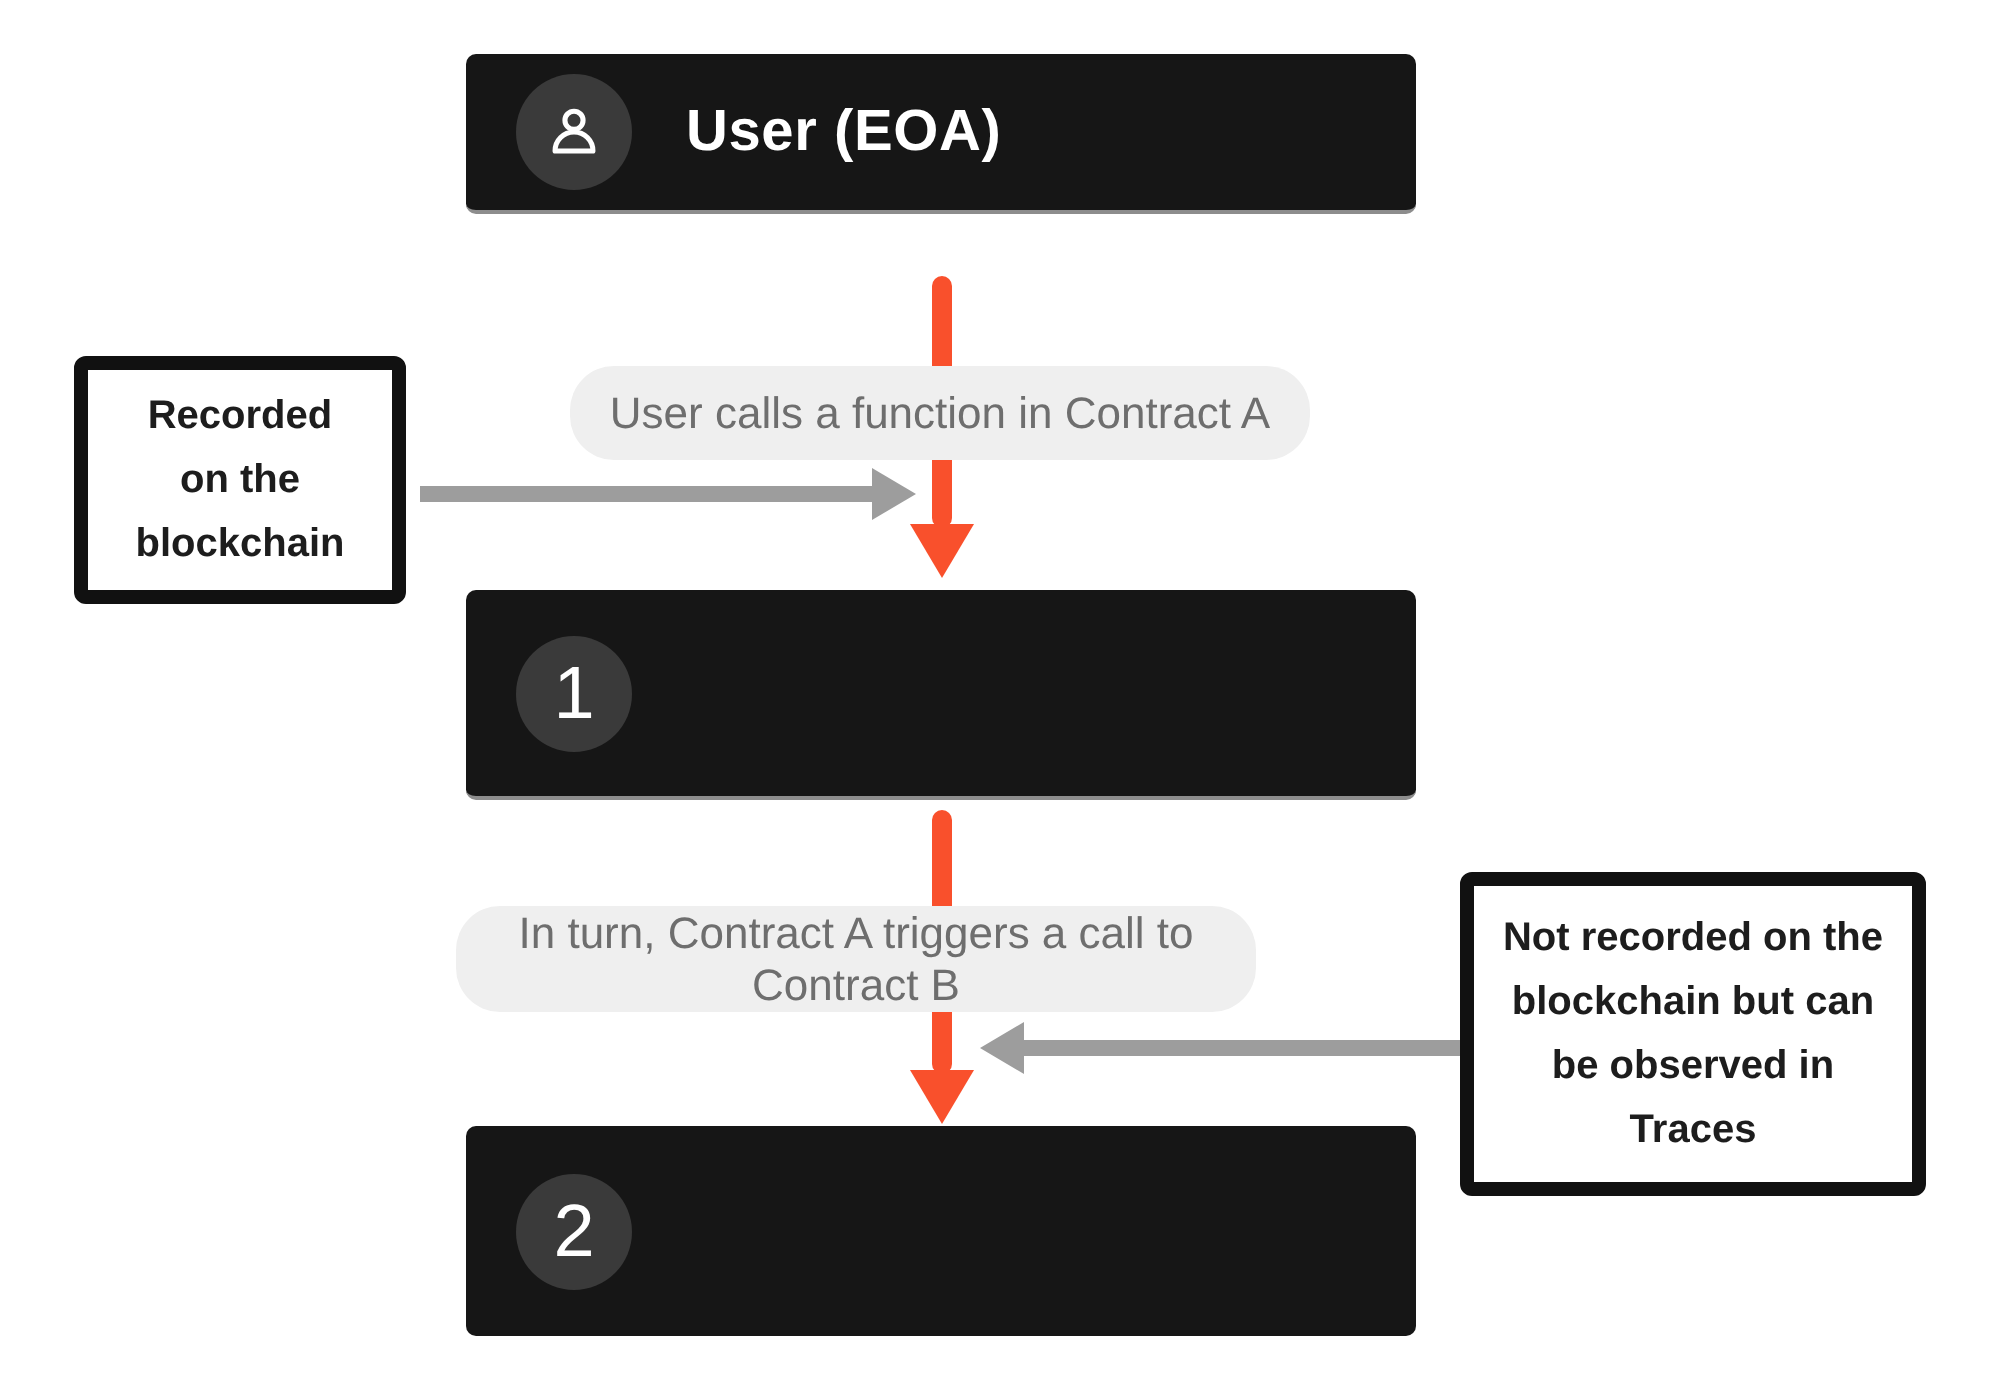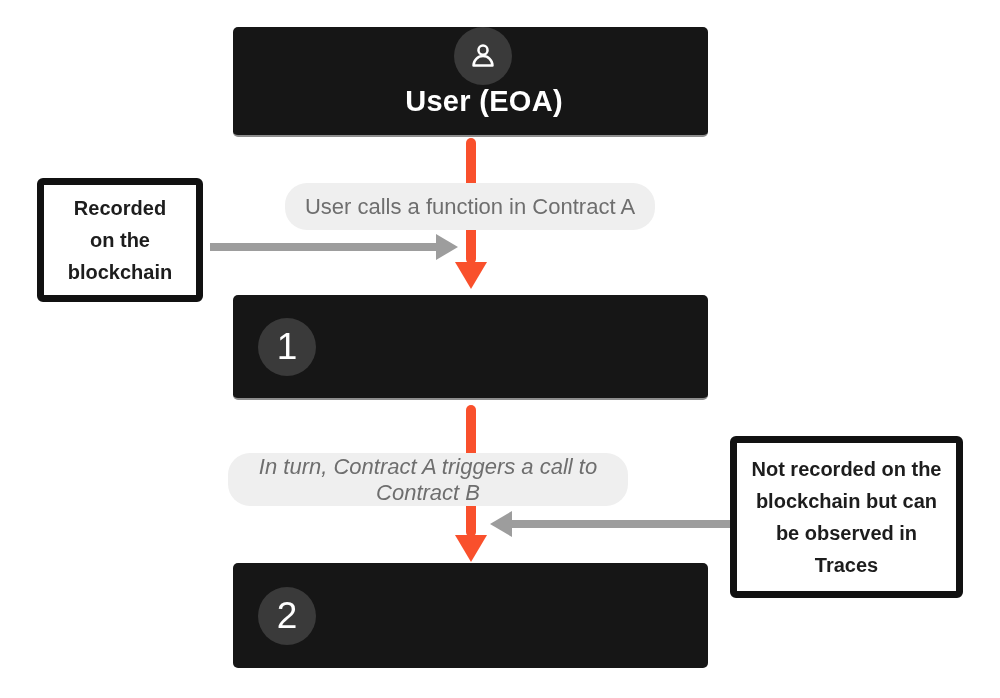--- a/index.html
+++ b/index.html
@@ -25,21 +25,21 @@
   .node{
     position:absolute;
     left:233px;width:475px;
     background:var(--node-bg);
     border-radius:5px;
     display:flex;align-items:center;
     box-sizing:border-box;
     z-index:3;
   }
   .node.has-edge-line{border-bottom:2px solid var(--node-edge-line);}
-  .node-user{top:27px;height:110px;flex-direction:column;}
+  .node-user{top:27px;height:80px;}
   .node-a{top:295px;height:105px;}
   .node-b{top:563px;height:105px;}
   .badge{
     width:58px;height:58px;
     margin-left:25px;
     border-radius:50%;
     background:var(--badge-bg);
     display:flex;align-items:center;justify-content:center;
     flex:0 0 auto;
   }
@@ -84,21 +84,21 @@
     position:absolute;
     background:var(--label-bg);
     color:var(--label-text);
     font-size:22px;
     display:flex;align-items:center;justify-content:center;
     text-align:center;
     z-index:2;
     border-radius:22px;
   }
   .label1{left:285px;top:183px;width:370px;height:47px;}
-  .label2{left:228px;top:453px;width:400px;height:53px;font-style:italic;}
+  .label2{left:228px;top:453px;width:400px;height:53px;}
   
   .gray-tail{
     position:absolute;
     height:8px;
     background:var(--gray-arrow);
     z-index:1;
   }
   .g1{left:210px;top:243px;width:228px;}
   .g2{left:512px;top:520px;width:218px;}
   .gray-head{

